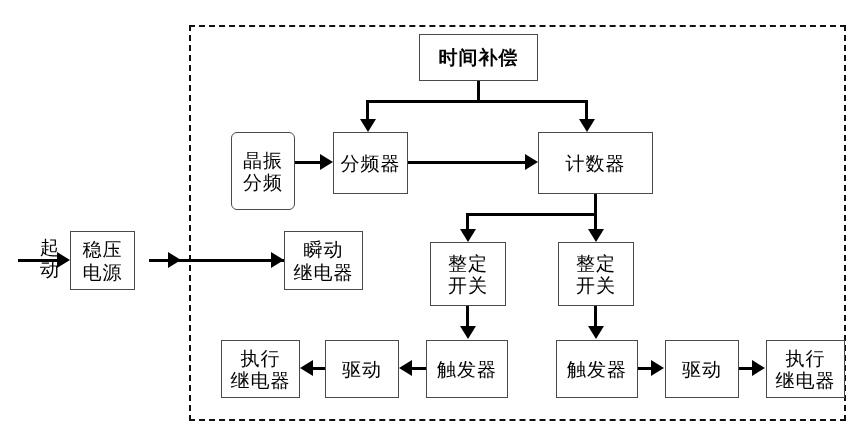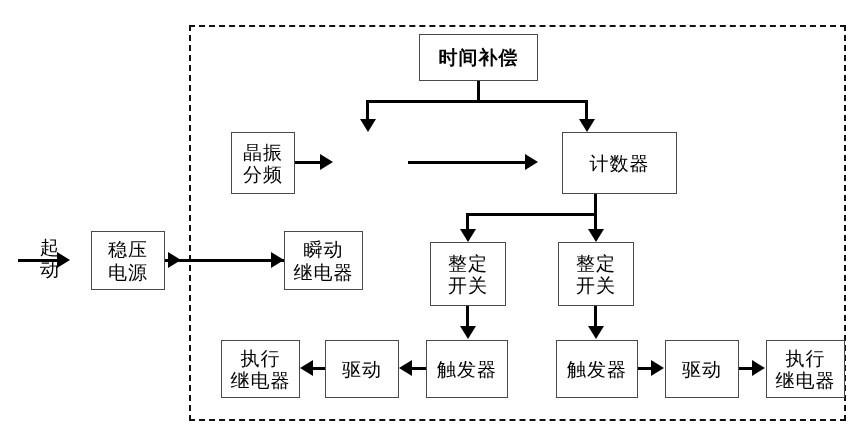--- a/index.html
+++ b/index.html
@@ -87,21 +87,21 @@
 
   <div class="enclosure" style="left:189px; top:25px; width:657px; height:396px;"></div>
 
   <div class="edge-label" style="left:30px; top:237px; width:40px;">
     <span>起</span><br>
     <span>动</span>
   </div>
   <div class="hline" style="left:18px; top:259px; width:39px;"></div>
   <div class="arrow-r" style="left:57px; top:252px;"></div>
 
-  <div class="blk" style="left:70px; top:231px; width:74px; height:59px;margin-left:21px;">
+  <div class="blk" style="left:70px; top:231px; width:65px; height:59px;">
     <span class="l1">稳压</span>
     <span class="l2">电源</span>
   </div>
 
   <div class="hline" style="left:149px; top:259px; width:135px;"></div>
   <div class="arrow-r" style="left:168px; top:252px;"></div>
   <div class="arrow-r" style="left:271px; top:252px;"></div>
 
   <div class="blk" style="left:284px; top:231px; width:79px; height:59px;align-items:center;">
     <span class="l1">瞬动</span>
@@ -112,31 +112,34 @@
     <span class="l1">时间补偿</span>
   </div>
 
   <div class="vline" style="left:477px; top:81px; height:22px;"></div>
   <div class="hline" style="left:366px; top:100px; width:222px;"></div>
   <div class="vline" style="left:366px; top:100px; height:20px;"></div>
   <div class="arrow-d" style="left:360px; top:119px;"></div>
   <div class="vline" style="left:585px; top:100px; height:20px;"></div>
   <div class="arrow-d" style="left:579px; top:119px;"></div>
 
-  <div class="blk" style="left:231px; top:132px; width:64px; height:62px;">
+  <div class="blk" style="left:231px; top:132px; width:64px; height:78px;border-radius:6px;">
     <span class="l1">晶振</span>
     <span class="l2">分频</span>
   </div>
   <div class="hline" style="left:295px; top:161px; width:26px;"></div>
   <div class="arrow-r" style="left:320px; top:154px;"></div>
 
+  <div class="blk" style="left:333px; top:132px; width:75px; height:62px;">
+    <span class="l1">分频器</span>
+  </div>
   <div class="hline" style="left:408px; top:161px; width:118px;"></div>
   <div class="arrow-r" style="left:525px; top:154px;"></div>
 
-  <div class="blk" style="left:562px; top:132px; width:115px; height:62px;">
+  <div class="blk" style="left:538px; top:132px; width:115px; height:62px;">
     <span class="l1">计数器</span>
   </div>
 
   <div class="vline" style="left:594px; top:194px; height:22px;"></div>
   <div class="hline" style="left:466px; top:213px; width:131px;"></div>
   <div class="vline" style="left:466px; top:213px; height:17px;"></div>
   <div class="arrow-d" style="left:460px; top:229px;"></div>
   <div class="vline" style="left:594px; top:213px; height:17px;"></div>
   <div class="arrow-d" style="left:588px; top:229px;"></div>
 

